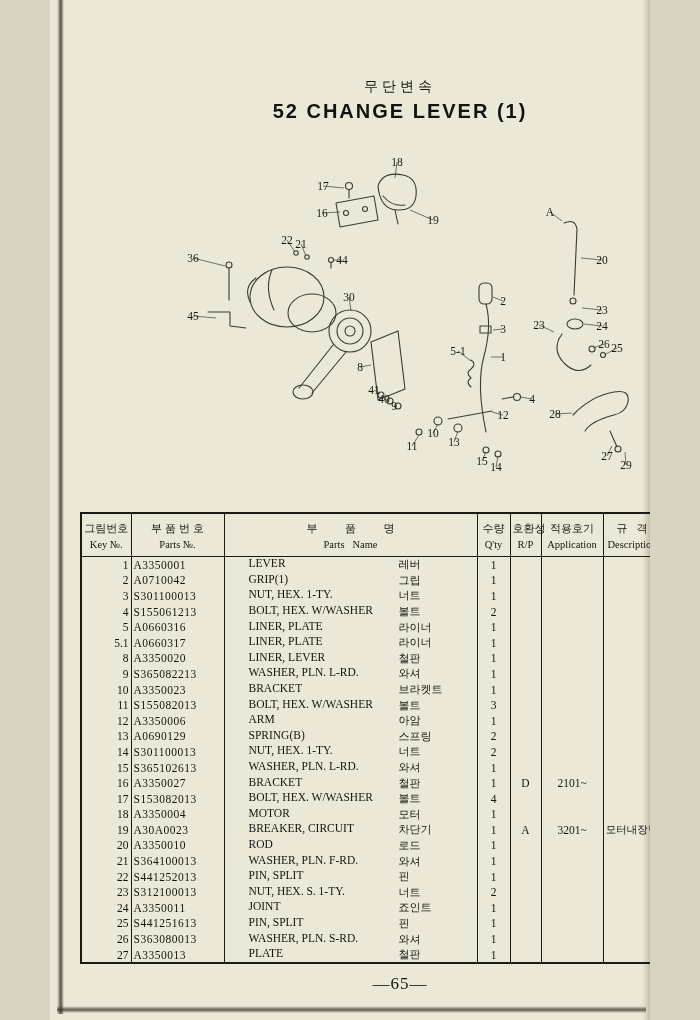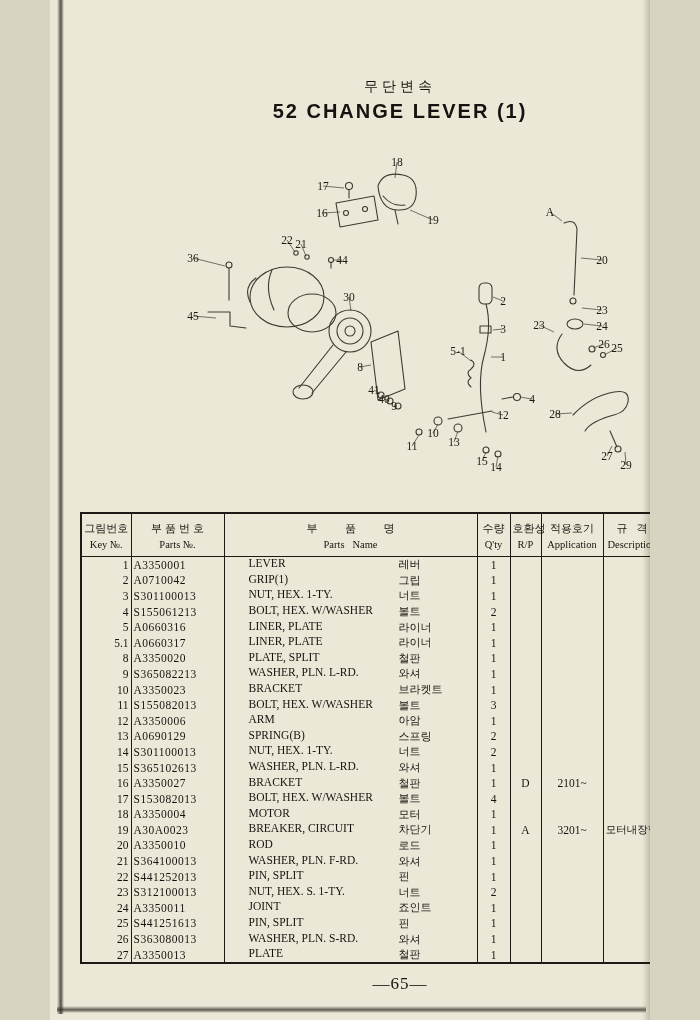--- a/index.html
+++ b/index.html
@@ -360,21 +360,21 @@
           <td class="c-rp"></td>
           <td class="c-app"></td>
           <td class="c-desc"></td>
           <td class="c-remark"></td>
         </tr>
         <tr>
           <td class="c-key">8</td>
           <td class="c-part">A3350020</td>
           <td class="c-name">
             <div class="nm">
-              <span class="name-en">PLATE, SPLIT</span>
+              <span class="name-en">LINER, LEVER</span>
               <span class="name-ko">철판</span>
             </div>
           </td>
           <td class="c-qty">1</td>
           <td class="c-rp"></td>
           <td class="c-app"></td>
           <td class="c-desc"></td>
           <td class="c-remark"></td>
         </tr>
         <tr>

